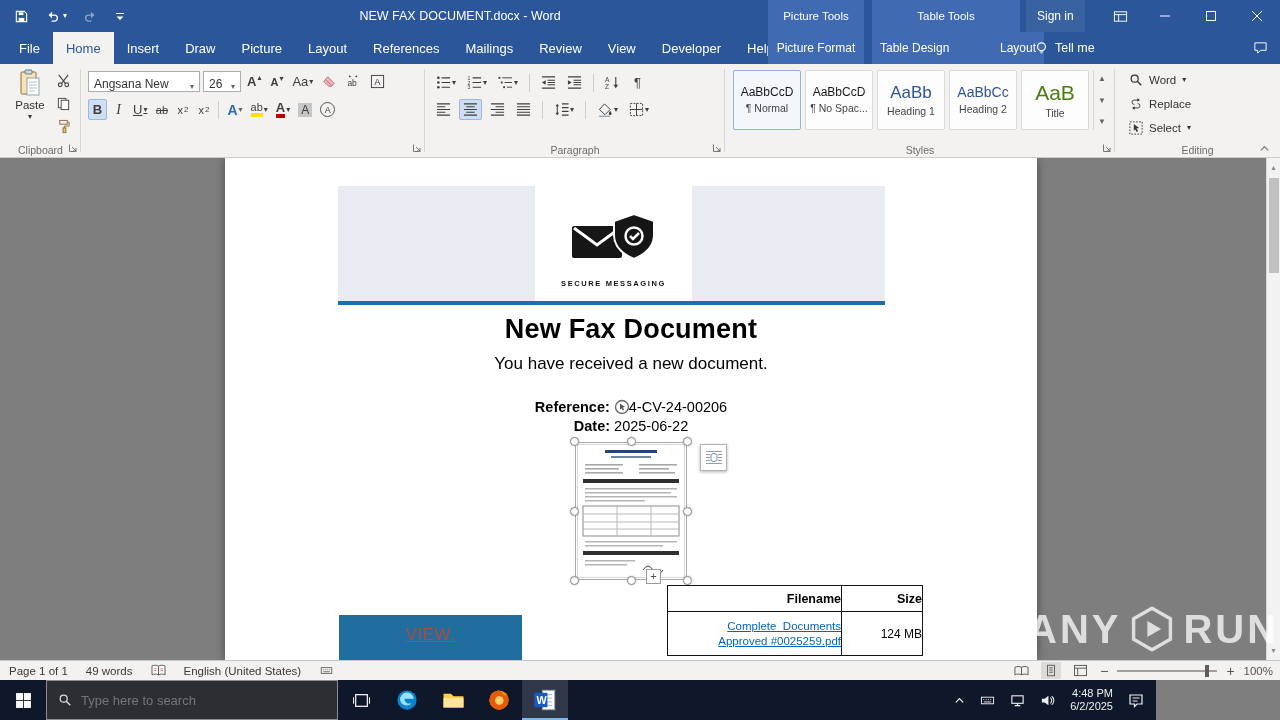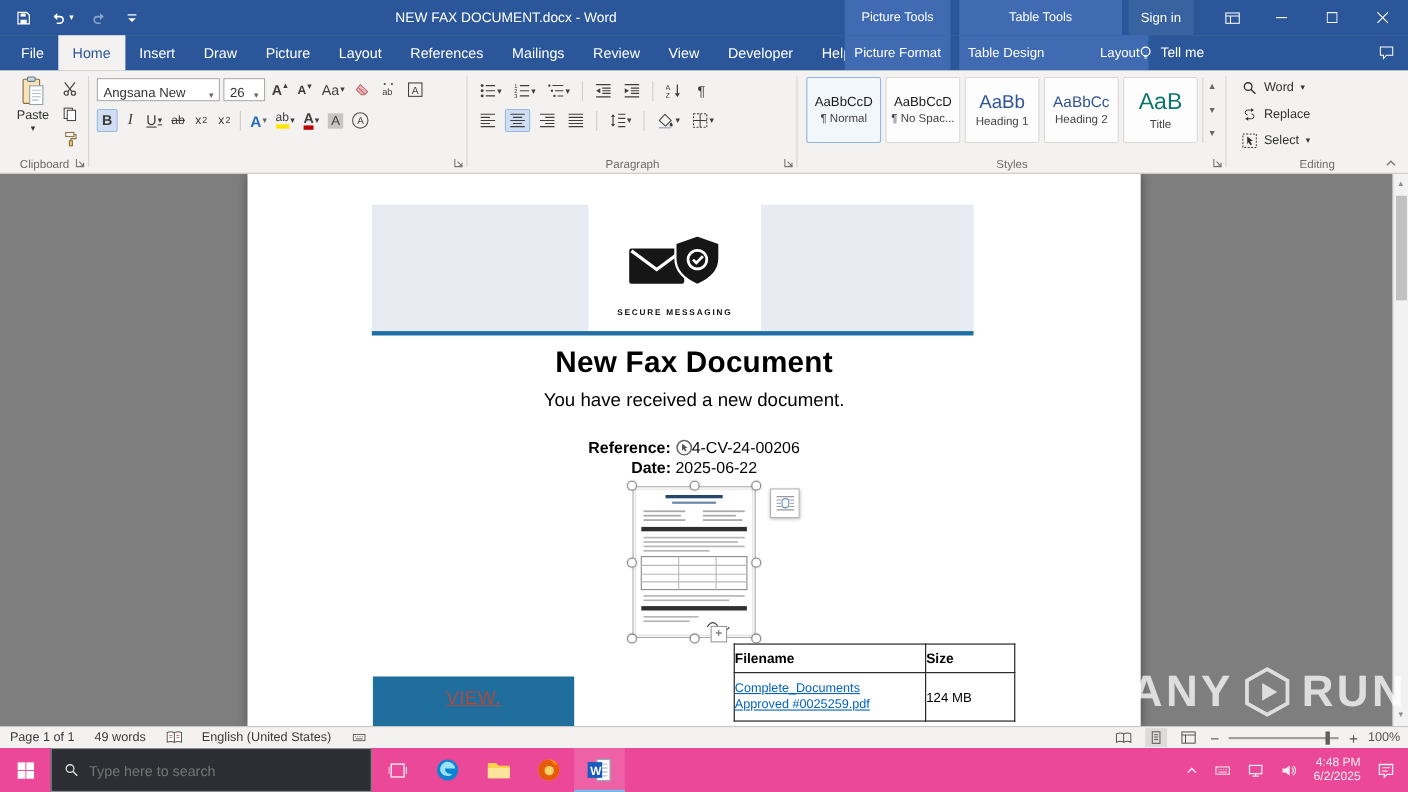--- a/index.html
+++ b/index.html
@@ -46,57 +46,57 @@
 .combo .crt{margin-left:auto;color:#666}
 .sepv{width:1px;height:18px;background:#d0cdca;margin:0 3px}
 #pastebtn{position:absolute;left:7px;top:5px;width:46px;height:70px;display:flex;flex-direction:column;align-items:center;gap:2px;font-size:11.5px;color:#333}
 #clipsmall{position:absolute;left:56px;top:9px;display:flex;flex-direction:column;gap:8px}
 .stylecard{position:absolute;top:6px;width:68px;height:60px;background:#fdfdfd;border:1px solid #dbd9d7;border-radius:2px;display:flex;flex-direction:column;align-items:center;justify-content:center;gap:4px}
 .stylecard.sel{border-color:#92b5dd;background:#f2f7fc}
 .sprev{font-size:12px;color:#1a1a1a;line-height:1;white-space:nowrap}
 .slab{font-size:10.5px;color:#444;white-space:nowrap}
 .sc-h .sprev{color:var(--heading-style,#2f5496);font-size:17px}
 .sc-h2 .sprev{color:var(--heading-style,#2f5496);font-size:14px}
-.sc-t .sprev{font-size:21px;color:#0f766e}
+.sc-t .sprev{font-size:21px;color:#4d7c0f}
 .stymore{position:absolute;left:368px;top:6px;width:17px;height:60px;border-left:1px solid #d8d5d2;display:flex;flex-direction:column;align-items:center;justify-content:space-between;padding:4px 0;color:#666;font-size:8px}
 .edrow{position:absolute;left:14px;display:flex;align-items:center;gap:6px;font-size:11.5px;color:#333}
 #collapse-ribbon{position:absolute;right:10px;bottom:3px;color:#777}
 
 
 #docarea{left:0;top:158px;width:1280px;height:502px;background:#7e7e7e;overflow:hidden}
 #page{position:absolute;left:225px;top:0;width:812px;height:502px;background:#fff;box-shadow:0 0 9px rgba(0,0,0,.4);overflow:hidden}
 #vscroll{position:absolute;right:0;top:0;width:14px;height:502px;background:#f2f2f2;border-left:1px solid #d9d9d9}
 #vthumb{position:absolute;left:2px;top:20px;width:10px;height:95px;background:#c1c1c1}
 .scrarr{position:absolute;left:0;width:13px;height:15px;display:flex;align-items:center;justify-content:center;color:#8a8a8a;font-size:7px}
 .banner{position:absolute;top:28px;height:118px;background:#e9ebf2}
 #bluebar{position:absolute;left:113px;top:143px;width:547px;height:4px;background:var(--accent-line,#1e70a4)}
 .c-center{position:absolute;left:106px;width:600px;text-align:center;color:#000}
 #figure{position:absolute;left:350px;top:284px;width:112px;height:138px}
 .hnd{position:absolute;width:9px;height:9px;border:1px solid #8a8a8a;border-radius:50%;background:#fff;box-shadow:0 0 2px rgba(0,0,0,.25)}
 #layoutopts{position:absolute;left:475px;top:286px;width:27px;height:27px;background:#fff;border:1px solid #b3b3b3;box-shadow:0 1px 3px rgba(0,0,0,.3);display:flex;align-items:center;justify-content:center}
 #doctable{position:absolute;left:442px;top:427px;border-collapse:collapse;background:#fff;color:#000}
-#doctable th,#doctable td{border:1px solid #141414;text-align:left;vertical-align:middle}
+#doctable th,#doctable td{border:1px solid #141414;text-align:right;vertical-align:middle}
 #doctable th{font-size:12.5px;height:26px;font-weight:bold}
 #doctable td{height:44px;font-size:12px}
 .col-fn{width:174px}.col-sz{width:81px}
 .doclink{color:var(--link,#0563c1);text-decoration:underline;font-size:11.5px;line-height:15px;display:inline-block}
 #viewbtn{position:absolute;left:114px;top:457px;width:183px;height:46px;background:var(--view-bg,#1f6e9e);display:flex;justify-content:center;align-items:flex-start;padding-top:10px}
 #viewbtn span{color:var(--view-text,#b04a3e);font-size:17px;text-decoration:underline;letter-spacing:.5px}
 
 
 #statusbar{left:0;top:660px;width:1280px;height:20px;background:#f3f2f1;border-top:1px solid #c8c6c4;color:#3b3a39;font-size:11.5px;display:flex;align-items:center}
 #sb-left{display:flex;align-items:center;gap:18px;padding-left:9px}
 #sb-right{position:absolute;right:7px;display:flex;align-items:center;gap:9px;color:#555}
 .sb-viewbtn{display:flex;align-items:center;justify-content:center;padding:2px 3px}
 .sb-viewbtn.on{background:#dcdbda}
 #zoomtrack{position:relative;width:100px;height:2px;background:#a19f9d}
 #zoomthumb{position:absolute;left:88px;top:-5px;width:4px;height:12px;background:#605e5c}
 
 
-#taskbar{left:0;top:680px;width:1280px;height:40px;background:#ec4899;color:#fff;display:flex;align-items:stretch}
+#taskbar{left:0;top:680px;width:1156px;height:40px;background:#0f172a;color:#fff;display:flex;align-items:stretch}
 .tbtn{width:46px;display:flex;align-items:center;justify-content:center}
 .tbtn.active{background:rgba(255,255,255,.14);box-shadow:inset 0 -2px 0 #76b9ed}
 #searchbox{width:292px;display:flex;align-items:center;gap:9px;background:#2c2e33;border:1px solid #8f8f8f;padding:0 11px}
 #searchbox input{flex:1;background:transparent;border:none;outline:none;color:#c9c9c9;font-size:13px;font-family:inherit}
 #tray{position:absolute;right:0;top:0;height:40px;display:flex;align-items:center;gap:15px;padding-right:12px;color:#eee}
 #clock{text-align:right;font-size:11px;line-height:13px}
 
 
 #watermark{left:1028px;top:606px;display:flex;align-items:center;gap:8px;color:rgba(255,255,255,.75);font-size:40px;font-weight:700;letter-spacing:3px;z-index:60}
 </style>

